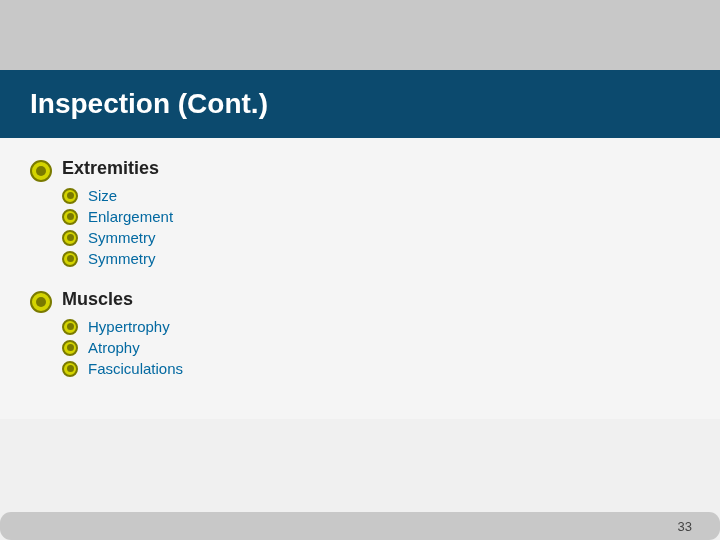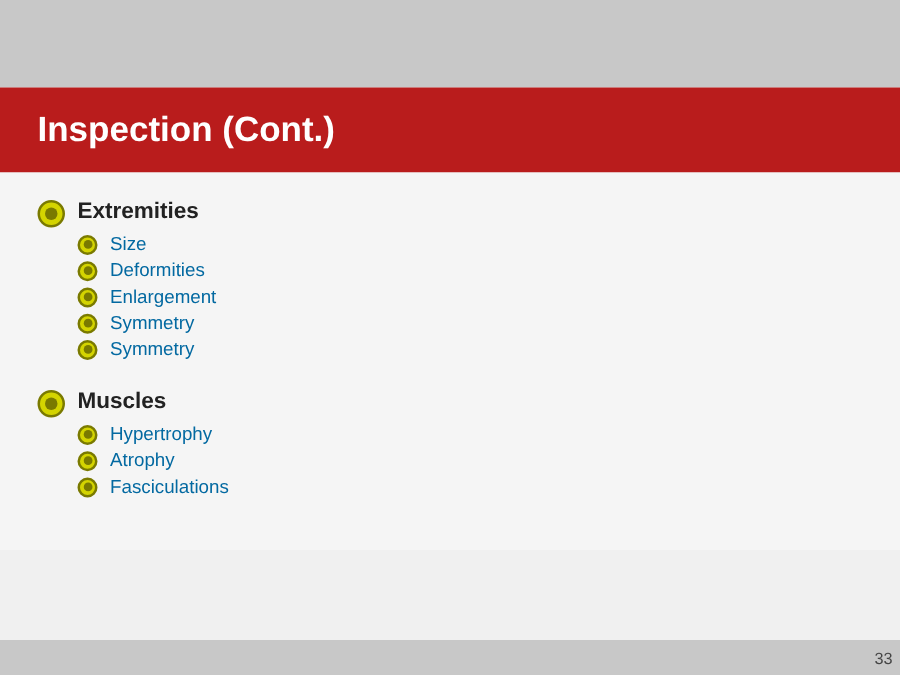--- a/index.html
+++ b/index.html
@@ -18,21 +18,21 @@
     }
 
     .top-bar {
       width: 100%;
       height: 70px;
       background: #c8c8c8;
     }
 
     .title-bar {
       width: 100%;
-      background: #b91c1c;
+      background: #0c4a6e;
       padding: 18px 30px;
     }
 
     .title-bar h1 {
       color: #ffffff;
       font-size: 28px;
       font-weight: bold;
     }
 
     .content {
@@ -110,21 +110,22 @@
 
     .bottom-bar {
       position: absolute;
       bottom: 0;
       width: 100%;
       height: 28px;
       background: #c8c8c8;
       display: flex;
       align-items: center;
       justify-content: flex-end;
-      padding-right: 6px;
+      padding-right: 28px;
+      border-radius: 11px;
     }
 
     .page-number {
       font-size: 13px;
       color: #444;
     }
 
     .section-content {
       display: flex;
       flex-direction: column;
@@ -151,26 +152,20 @@
         <li>
           <div class="sub-icon">
               <div class="sub-icon-inner"></div>
             </div>
           <span>Size</span>
         </li>
         <li>
           <div class="sub-icon">
               <div class="sub-icon-inner"></div>
             </div>
-          <span>Deformities</span>
-        </li>
-        <li>
-          <div class="sub-icon">
-              <div class="sub-icon-inner"></div>
-            </div>
           <span>Enlargement</span>
         </li>
         <li>
           <div class="sub-icon">
               <div class="sub-icon-inner"></div>
             </div>
           <span>Symmetry</span>
         </li>
         <li>
           <div class="sub-icon">

